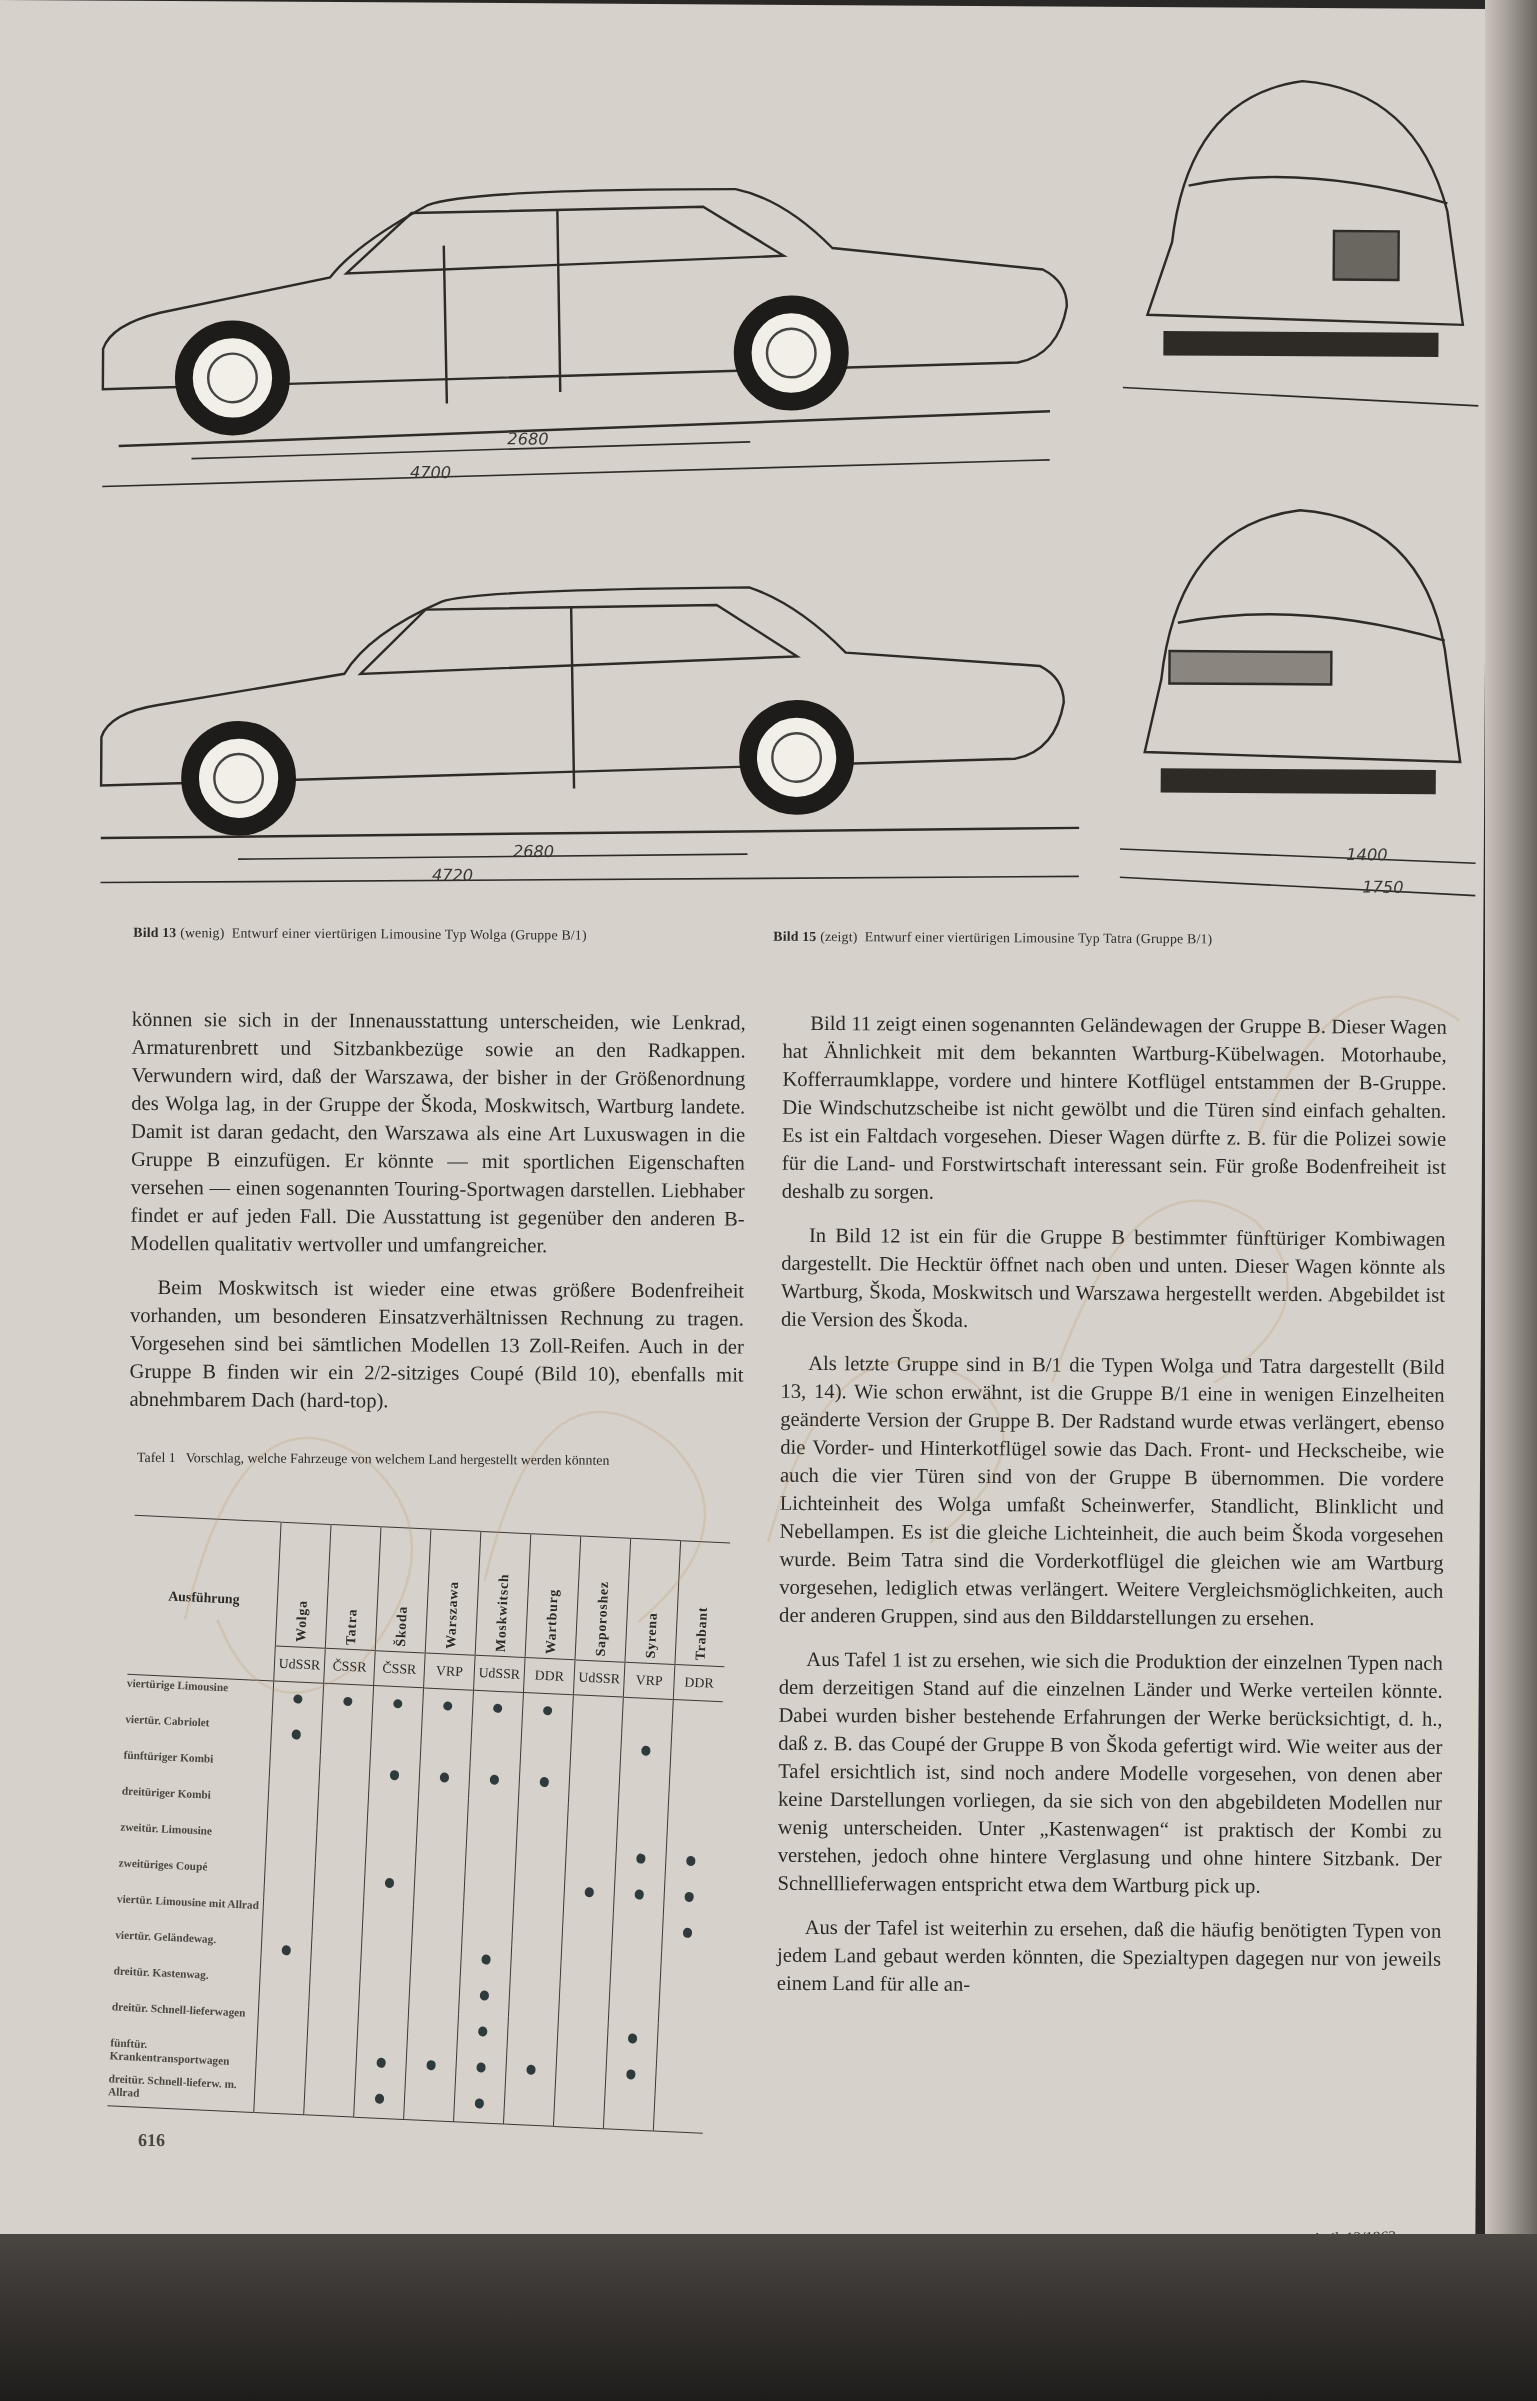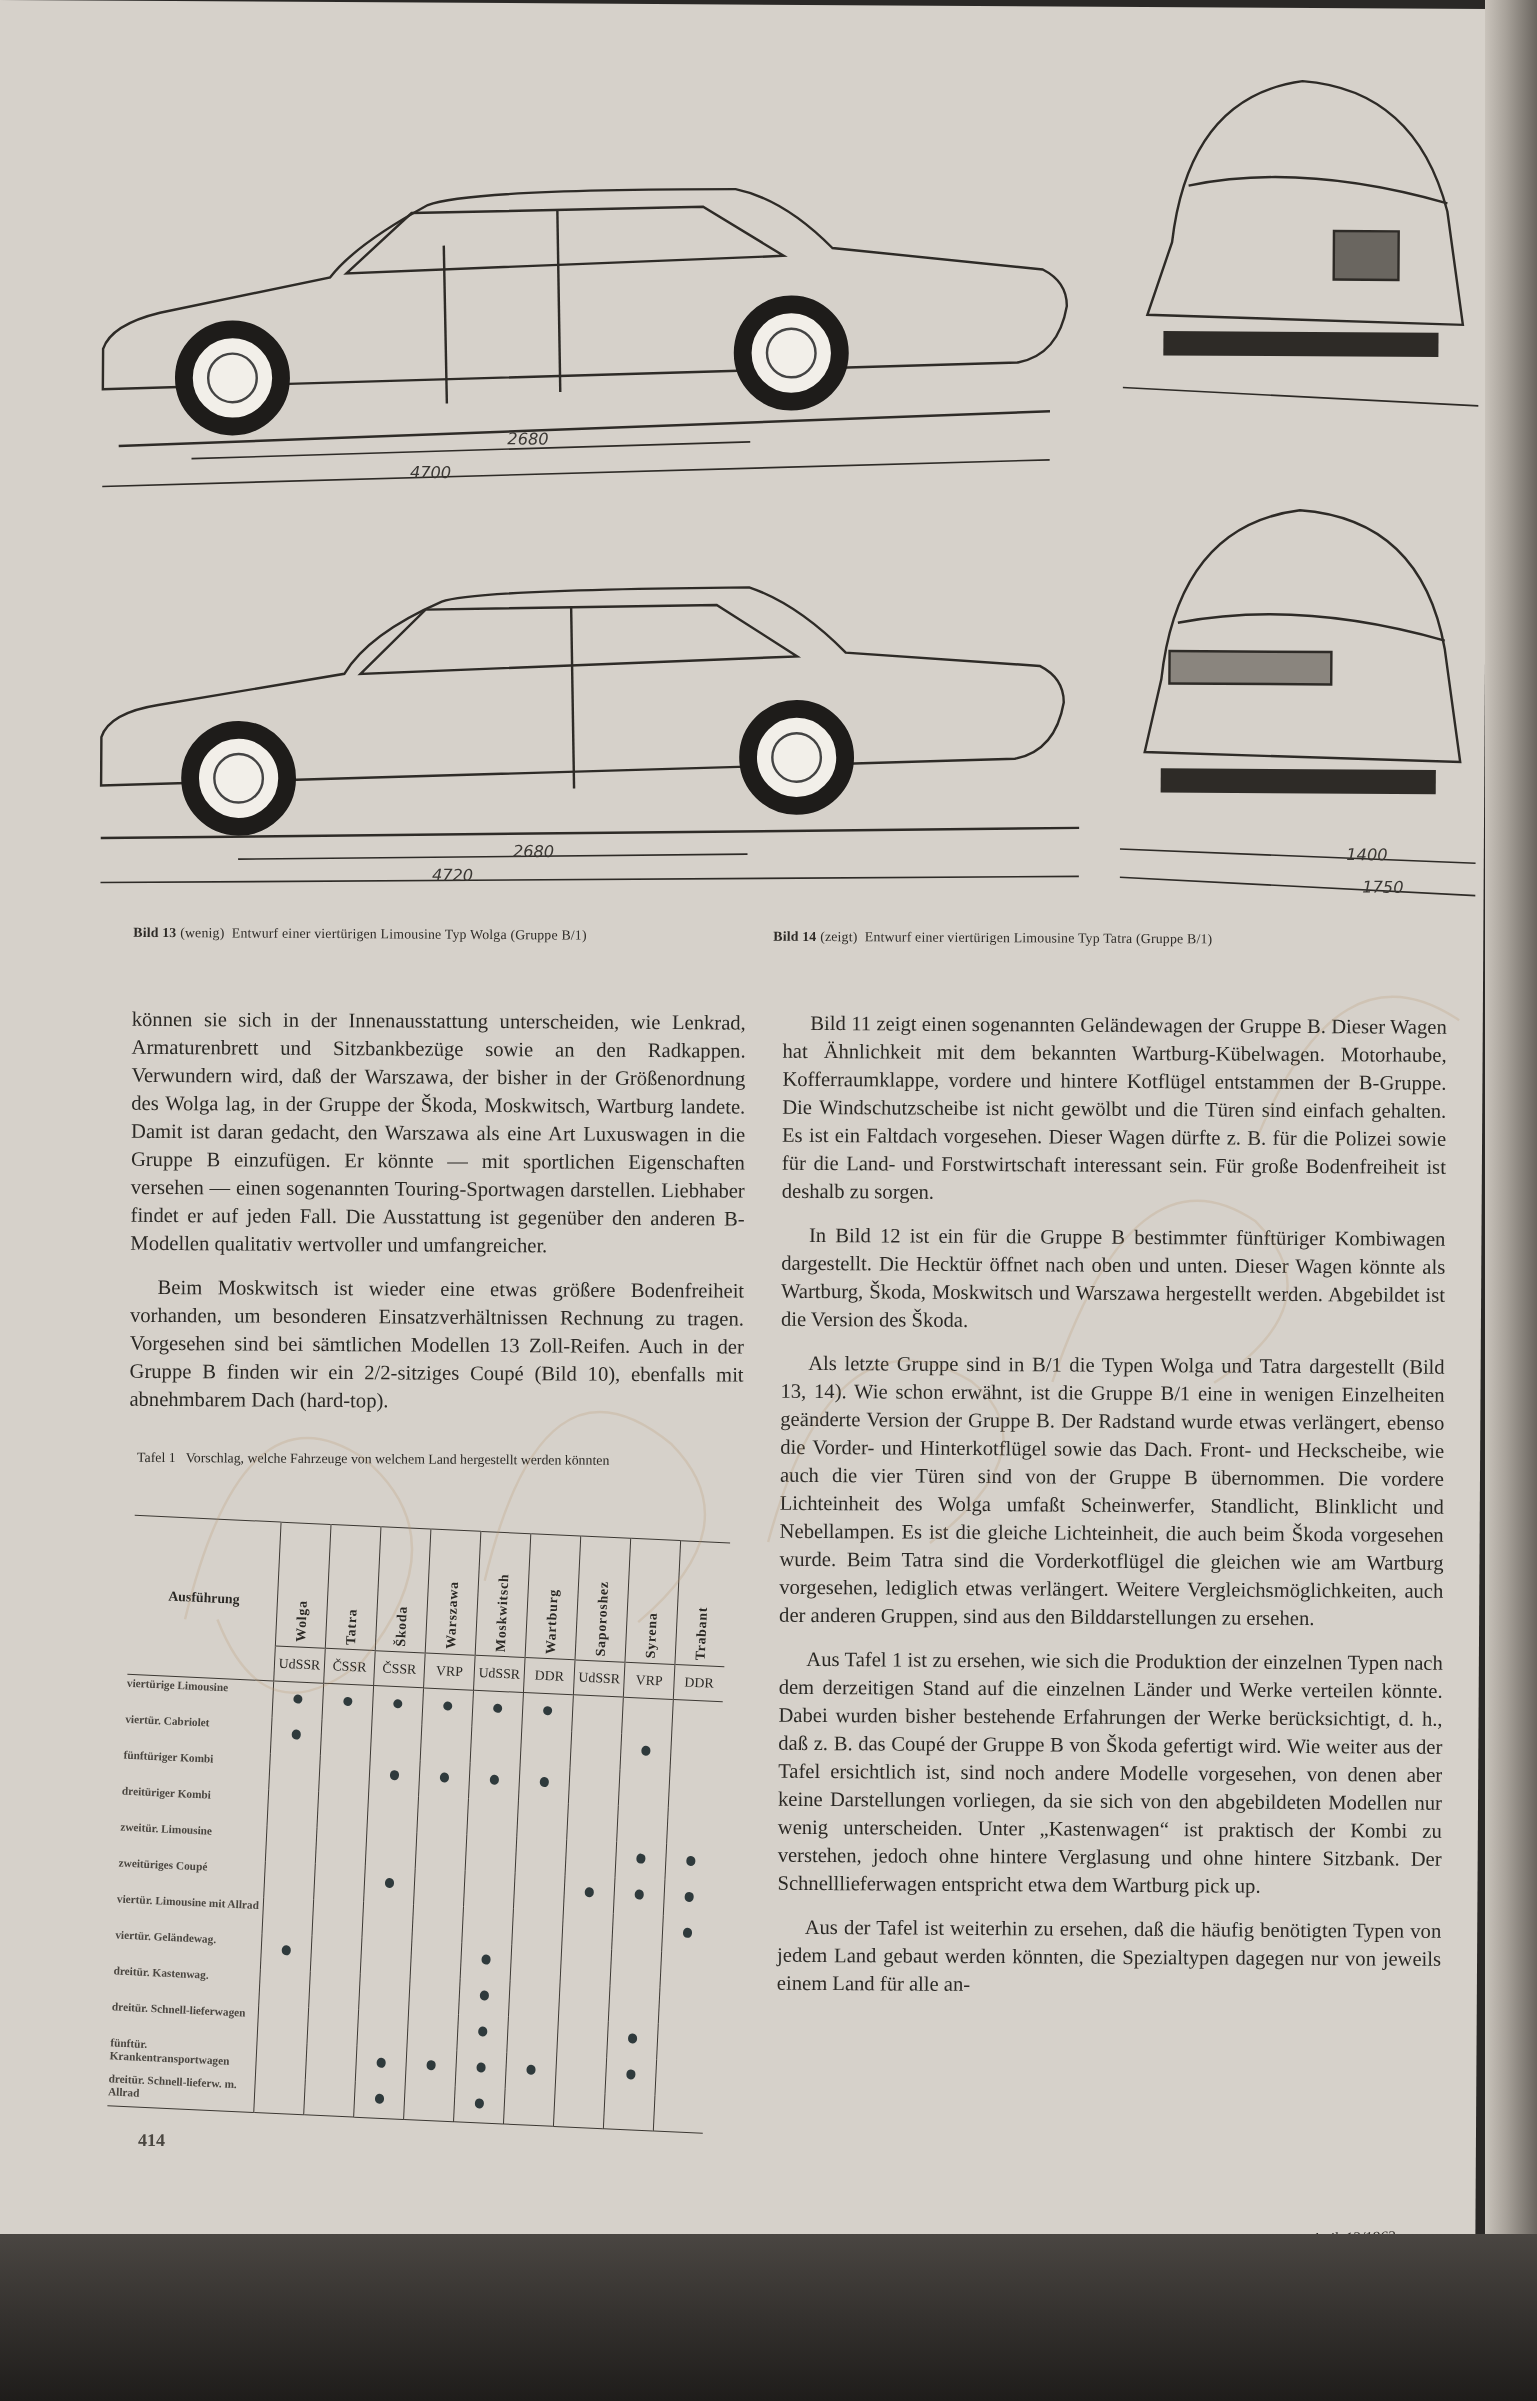--- a/index.html
+++ b/index.html
@@ -143,21 +143,21 @@
       <text x="300" y="492" class="dim-label">1750</text>
     </svg>
   </div>
 
   <div class="caption" style="left:139px;top:924px;">
     <b>Bild 13</b>
     <span>(wenig)</span>&nbsp;
     <span>Entwurf einer viertürigen Limousine Typ Wolga (Gruppe B/1)</span>
   </div>
   <div class="caption" style="left:779px;top:924px;">
-    <b>Bild 14</b>
+    <b>Bild 15</b>
     <span>(zeigt)</span>&nbsp;
     <span>Entwurf einer viertürigen Limousine Typ Tatra (Gruppe B/1)</span>
   </div>
 
   <div class="col" style="left:138px;top:1004px;width:614px;">
     <p>können sie sich in der Innenausstattung unterscheiden, wie Lenkrad, Armaturenbrett und Sitzbankbezüge sowie an den Radkappen. Verwundern wird, daß der Warszawa, der bisher in der Größenordnung des Wolga lag, in der Gruppe der Škoda, Moskwitsch, Wartburg landete. Damit ist daran gedacht, den Warszawa als eine Art Luxuswagen in die Gruppe B einzufügen. Er könnte — mit sportlichen Eigenschaften versehen — einen sogenannten Touring-Sportwagen darstellen. Liebhaber findet er auf jeden Fall. Die Ausstattung ist gegenüber den anderen B-Modellen qualitativ wertvoller und umfangreicher.</p>
     <p class="indent">Beim Moskwitsch ist wieder eine etwas größere Bodenfreiheit vorhanden, um besonderen Einsatzverhältnissen Rechnung zu tragen. Vorgesehen sind bei sämtlichen Modellen 13 Zoll-Reifen. Auch in der Gruppe B finden wir ein 2/2-sitziges Coupé (Bild 10), ebenfalls mit abnehmbarem Dach (hard-top).</p>
   </div>
 
   <div class="tafel-caption">
@@ -342,21 +342,21 @@
   </div>
 
   <div class="col" style="left:789px;top:1004px;width:664px;">
     <p class="indent">Bild 11 zeigt einen sogenannten Geländewagen der Gruppe B. Dieser Wagen hat Ähnlichkeit mit dem bekannten Wartburg-Kübelwagen. Motorhaube, Kofferraumklappe, vordere und hintere Kotflügel entstammen der B-Gruppe. Die Windschutzscheibe ist nicht gewölbt und die Türen sind einfach gehalten. Es ist ein Faltdach vorgesehen. Dieser Wagen dürfte z. B. für die Polizei sowie für die Land- und Forstwirtschaft interessant sein. Für große Bodenfreiheit ist deshalb zu sorgen.</p>
     <p class="indent">In Bild 12 ist ein für die Gruppe B bestimmter fünftüriger Kombiwagen dargestellt. Die Hecktür öffnet nach oben und unten. Dieser Wagen könnte als Wartburg, Škoda, Moskwitsch und Warszawa hergestellt werden. Abgebildet ist die Version des Škoda.</p>
     <p class="indent">Als letzte Gruppe sind in B/1 die Typen Wolga und Tatra dargestellt (Bild 13, 14). Wie schon erwähnt, ist die Gruppe B/1 eine in wenigen Einzelheiten geänderte Version der Gruppe B. Der Radstand wurde etwas verlängert, ebenso die Vorder- und Hinterkotflügel sowie das Dach. Front- und Heckscheibe, wie auch die vier Türen sind von der Gruppe B übernommen. Die vordere Lichteinheit des Wolga umfaßt Scheinwerfer, Standlicht, Blinklicht und Nebellampen. Es ist die gleiche Lichteinheit, die auch beim Škoda vorgesehen wurde. Beim Tatra sind die Vorderkotflügel die gleichen wie am Wartburg vorgesehen, lediglich etwas verlängert. Weitere Vergleichsmöglichkeiten, auch der anderen Gruppen, sind aus den Bilddarstellungen zu ersehen.</p>
     <p class="indent">Aus Tafel 1 ist zu ersehen, wie sich die Produktion der einzelnen Typen nach dem derzeitigen Stand auf die einzelnen Länder und Werke verteilen könnte. Dabei wurden bisher bestehende Erfahrungen der Werke berücksichtigt, d. h., daß z. B. das Coupé der Gruppe B von Škoda gefertigt wird. Wie weiter aus der Tafel ersichtlich ist, sind noch andere Modelle vorgesehen, von denen aber keine Darstellungen vorliegen, da sie sich von den abgebildeten Modellen nur wenig unterscheiden. Unter „Kastenwagen“ ist praktisch der Kombi zu verstehen, jedoch ohne hintere Verglasung und ohne hintere Sitzbank. Der Schnelllieferwagen entspricht etwa dem Wartburg pick up.</p>
     <p class="indent">Aus der Tafel ist weiterhin zu ersehen, daß die häufig benötigten Typen von jedem Land gebaut werden könnten, die Spezialtypen dagegen nur von jeweils einem Land für alle an-</p>
   </div>
 
-  <div class="page-number">414</div>
+  <div class="page-number">616</div>
   <div class="footer-journal">Kraftfahrzeugtechnik 12/1962</div>
 
   <svg class="watermark" viewBox="0 0 1700 1200">
     <g fill="none" stroke="#b8946a" stroke-width="3" opacity="0.5">
       <path d="M80 1000 Q150 700 300 800 Q420 900 300 1050 Q180 1150 120 1000"></path>
       <path d="M450 950 Q520 650 680 780 Q780 880 640 1000"></path>
       <path d="M800 900 Q880 600 1050 700 Q1150 780 1000 900"></path>
       <path d="M1150 700 Q1250 400 1400 500 Q1500 600 1350 700"></path>
       <path d="M1400 400 Q1500 150 1650 250"></path>
     </g>

